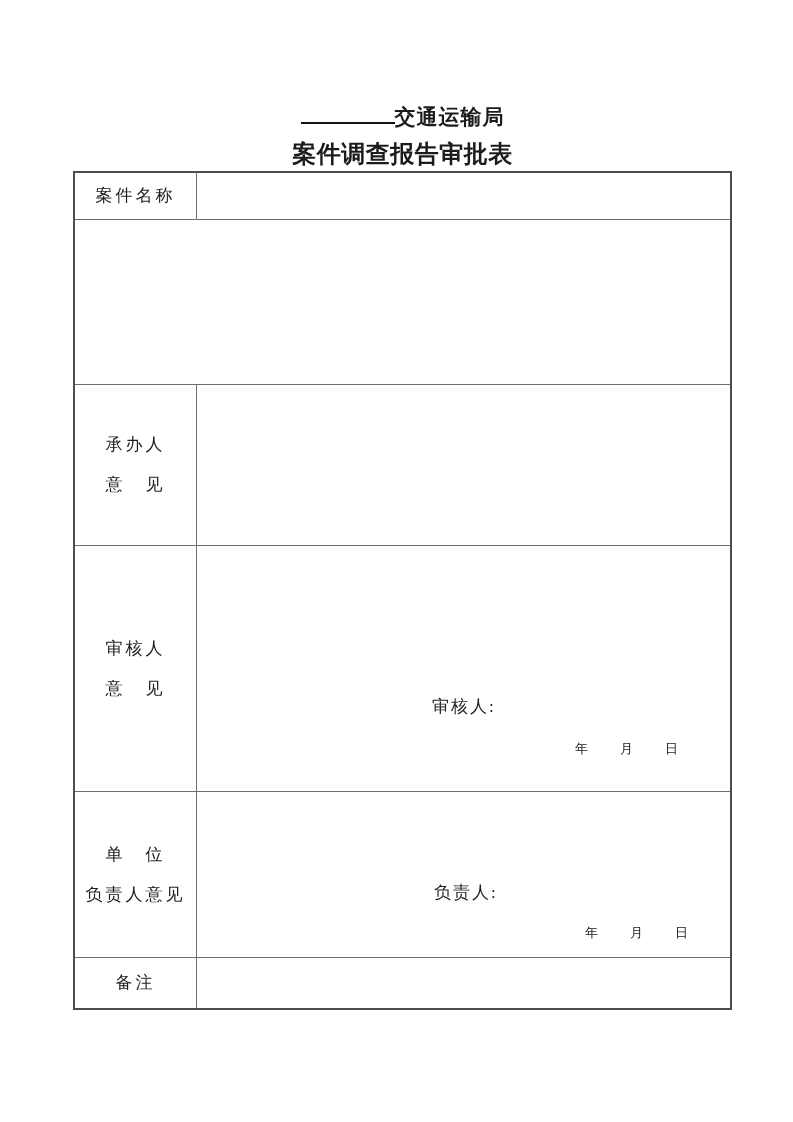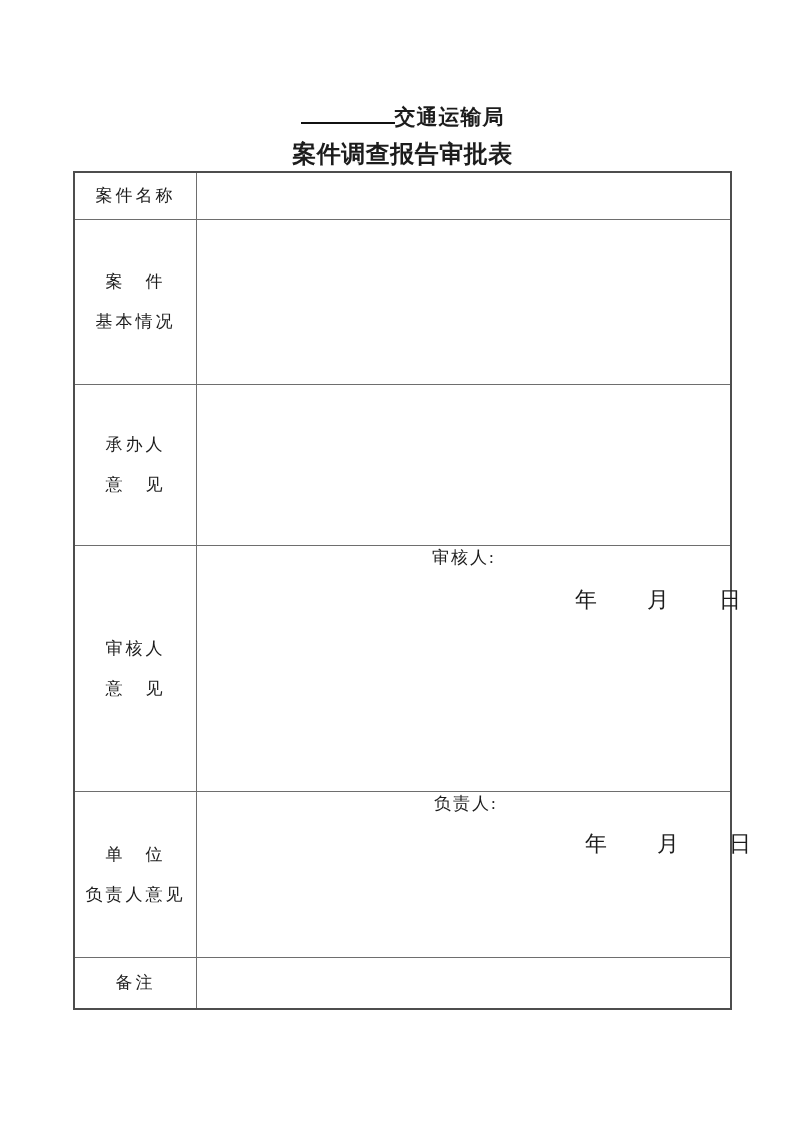--- a/index.html
+++ b/index.html
@@ -39,34 +39,34 @@
   .label-cell {
     width: 122px; flex: 0 0 122px;
     border-right: 1px solid #6e6e6e;
     display: flex; flex-direction: column;
     align-items: center; justify-content: center;
     font-size: 17px; letter-spacing: 3px; text-align: right;
   }
   .label-cell .lbl-line { line-height: 40px; white-space: nowrap; }
   .label-cell .lbl-single { line-height: 22px; white-space: nowrap; }
   .content-cell { flex: 1 1 auto; display: flex; flex-direction: column; }
-  .content-cell.sign { justify-content: flex-start; }
+  .content-cell.sign { justify-content: flex-end; }
 
   .h-r1 { height: 46px; }
   .h-r2 { height: 165px; }
   .h-r3 { height: 161px; font-family: Liberation Serif, serif; }
   .h-r4 { height: 246px; }
   .h-r5 { height: 166px; }
   .h-r6 { height: 51px; }
 
   .sign-name {
     font-size: 17px; letter-spacing: 2px; line-height: 24px; white-space: nowrap;
   }
   .sign-date {
-    font-size: 22px; letter-spacing: 2px; line-height: 24px; white-space: nowrap;
+    font-size: 13px; letter-spacing: 2px; line-height: 24px; white-space: nowrap;
   }
   .r4 .sign-name { padding-left: 235px; margin-bottom: 18px; }
   .r4 .sign-date { padding-left: 378px; margin-bottom: 30px; }
   .r5 .sign-name { padding-left: 237px; margin-bottom: 16px; }
   .r5 .sign-date { padding-left: 388px; margin-bottom: 12px; }
 </style>
 </head>
 <body>
 
 <div class="doc-page">
@@ -80,24 +80,20 @@
   <div class="approval-table">
 
     <div class="trow h-r1">
       <div class="label-cell">
         <span class="lbl-single">案件名称</span>
       </div>
       <div class="content-cell"></div>
     </div>
 
     <div class="trow h-r2">
-      <div class="label-cell">
-        <span class="lbl-line">案　件</span>
-        <span class="lbl-line">基本情况</span>
-      </div>
       <div class="content-cell"></div>
     </div>
 
     <div class="trow h-r3">
       <div class="label-cell">
         <span class="lbl-line">承办人</span>
         <span class="lbl-line">意　见</span>
       </div>
       <div class="content-cell"></div>
     </div>

